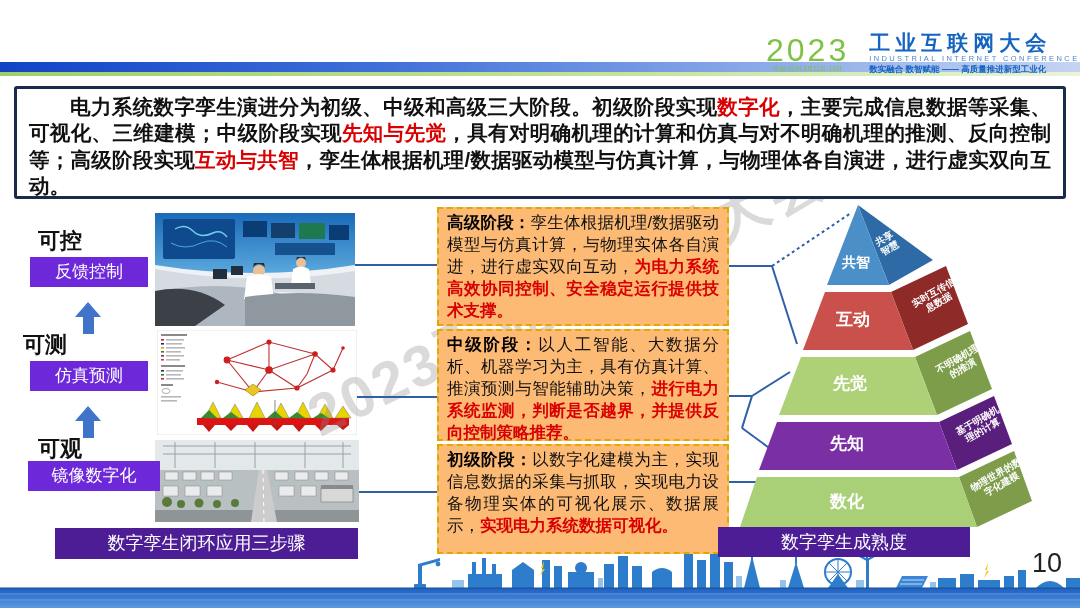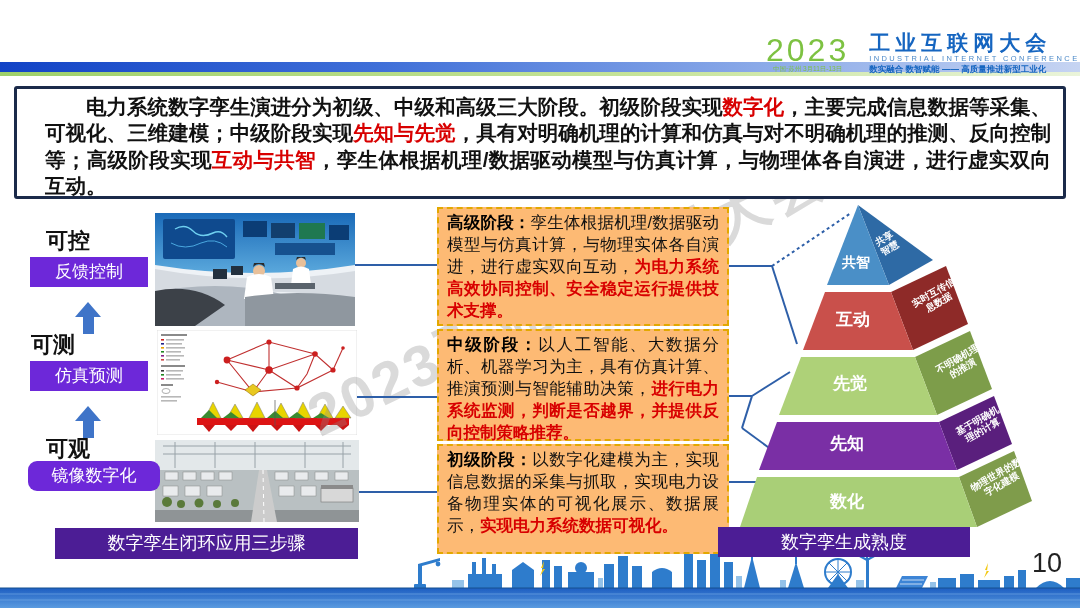--- a/index.html
+++ b/index.html
@@ -17,37 +17,37 @@
   .logo-year-wrap{text-align:center;padding-right:8px;}
   .logo-year{font-size:32px;font-weight:400;color:#7dc242;letter-spacing:3px;line-height:30px;}
   .logo-venue{font-size:6.5px;color:#7dc242;white-space:nowrap;}
   .logo-div{width:1px;height:44px;background:#a9c3e0;margin:0 8px 0 4px;}
   .logo-cn{font-size:21px;font-weight:700;color:#1565c0;letter-spacing:5px;white-space:nowrap;line-height:22px;}
   .logo-en{font-size:7.5px;color:#4b89c8;letter-spacing:2.4px;white-space:nowrap;}
   .logo-tag{font-size:8.5px;font-weight:700;color:#1565c0;white-space:nowrap;margin-top:1px;}
 
   
   .intro-box{position:absolute;left:14px;top:86px;width:1052px;height:113px;background:#ffffff;
-    border:3px solid #1b2a4a;border-radius:3px;padding:5px 12px 4px 28px;z-index:4;}
+    border:3px solid #1b2a4a;border-radius:3px;padding:5px 12px 4px 12px;z-index:4;}
   .intro-text{margin:0;font-size:20.5px;line-height:1.29;color:#111;font-weight:600;text-align:justify;text-indent:2em;}
   .seg-red{color:#d80000;font-weight:700;}
 
   
   .watermark{position:absolute;left:295px;top:385px;z-index:2;transform:rotate(-26deg);transform-origin:0 0;
     font-size:58px;font-weight:700;color:rgba(140,140,140,0.32);letter-spacing:3px;white-space:nowrap;pointer-events:none;}
 
   
-  .step-label{position:absolute;font-size:22px;font-weight:700;color:#111;z-index:3;margin-left:8px;}
+  .step-label{position:absolute;font-size:22px;font-weight:700;color:#111;z-index:3;}
   .step-label.l0{left:38px;top:226px;}
   .step-label.l1{left:23px;top:330px;text-align:center;}
   .step-label.l2{left:38px;top:434px;}
   .step-box{position:absolute;background:#6d28d9;color:#fff;font-size:17px;text-align:center;line-height:30px;height:30px;z-index:3;}
   .step-box.b0{left:30px;top:257px;width:118px;}
   .step-box.b1{left:30px;top:361px;width:118px;}
-  .step-box.b2{left:28px;top:461px;width:132px;border-radius:9px;}
+  .step-box.b2{left:28px;top:461px;width:132px;}
   .up-arrow{position:absolute;width:26px;z-index:3;}
   .up-arrow .head{width:0;height:0;border-left:13px solid transparent;border-right:13px solid transparent;border-bottom:15px solid #3f74c8;}
   .up-arrow .stem{width:11px;height:17px;background:#3f74c8;margin:0 auto;}
   .up-arrow.a0{left:75px;top:302px;}
   .up-arrow.a1{left:75px;top:406px;}
 
   .img-frame{position:absolute;z-index:1;overflow:hidden;}
   .img-frame svg{display:block;}
   .img1{left:155px;top:213px;width:200px;height:113px;}
   .img2{left:157px;top:330px;width:200px;height:105px;}

